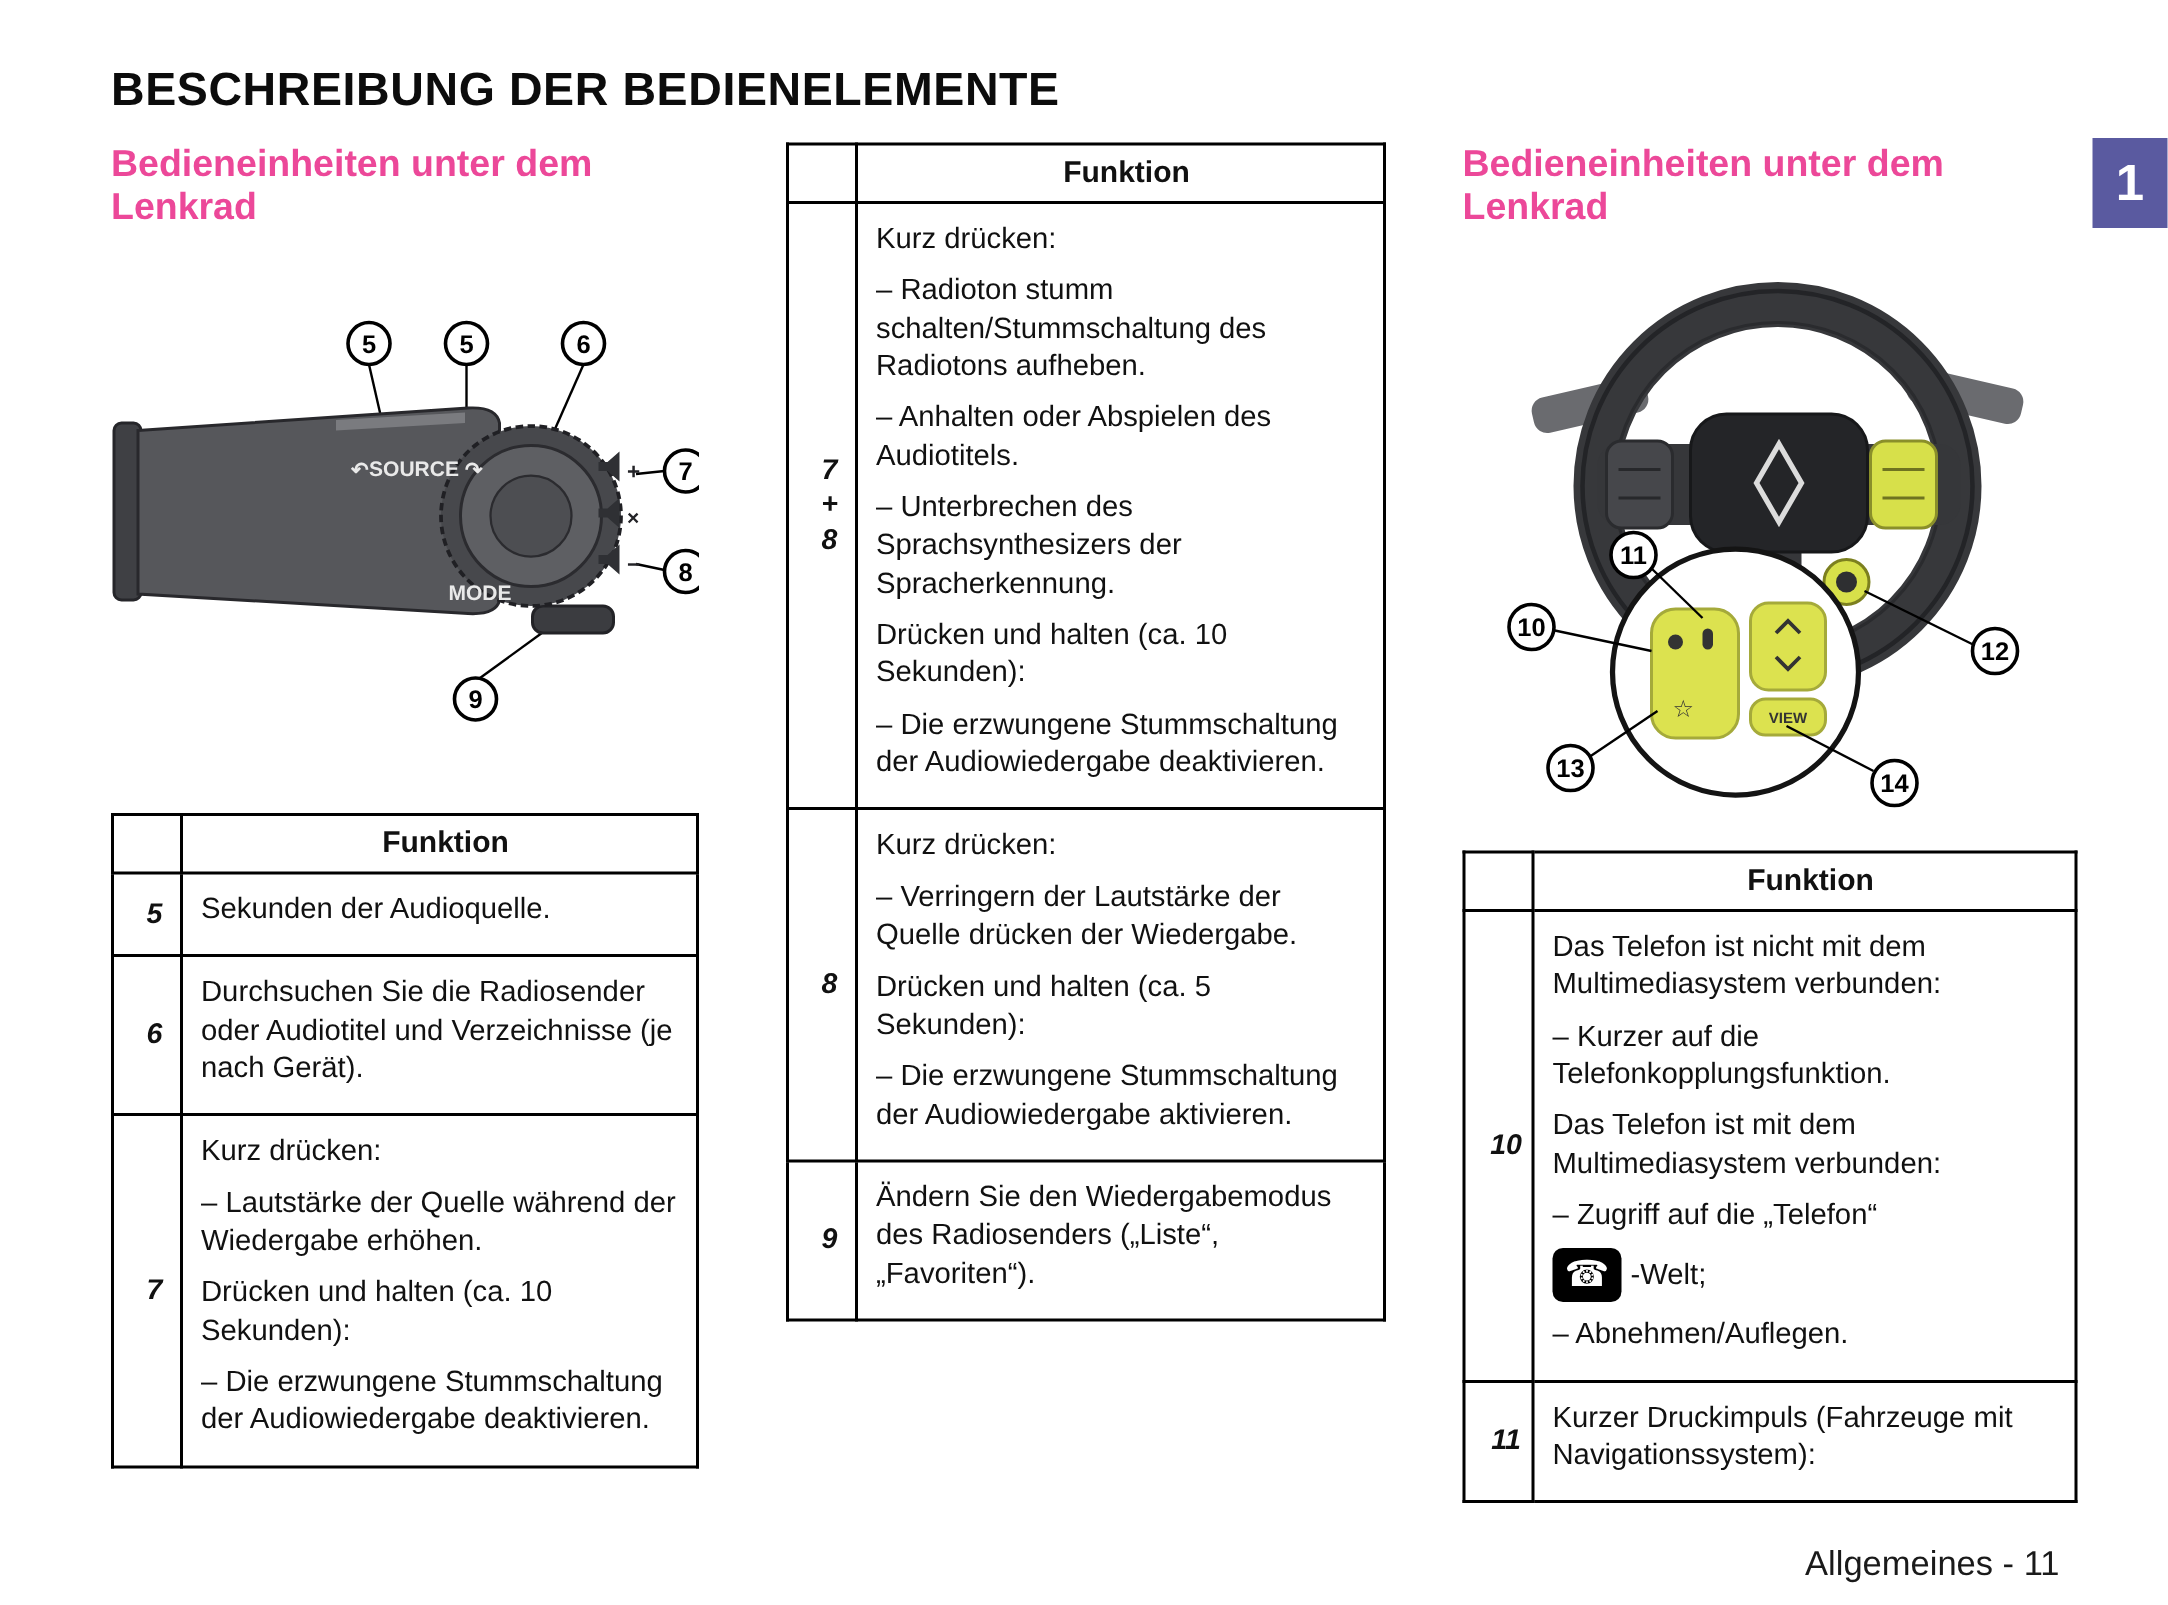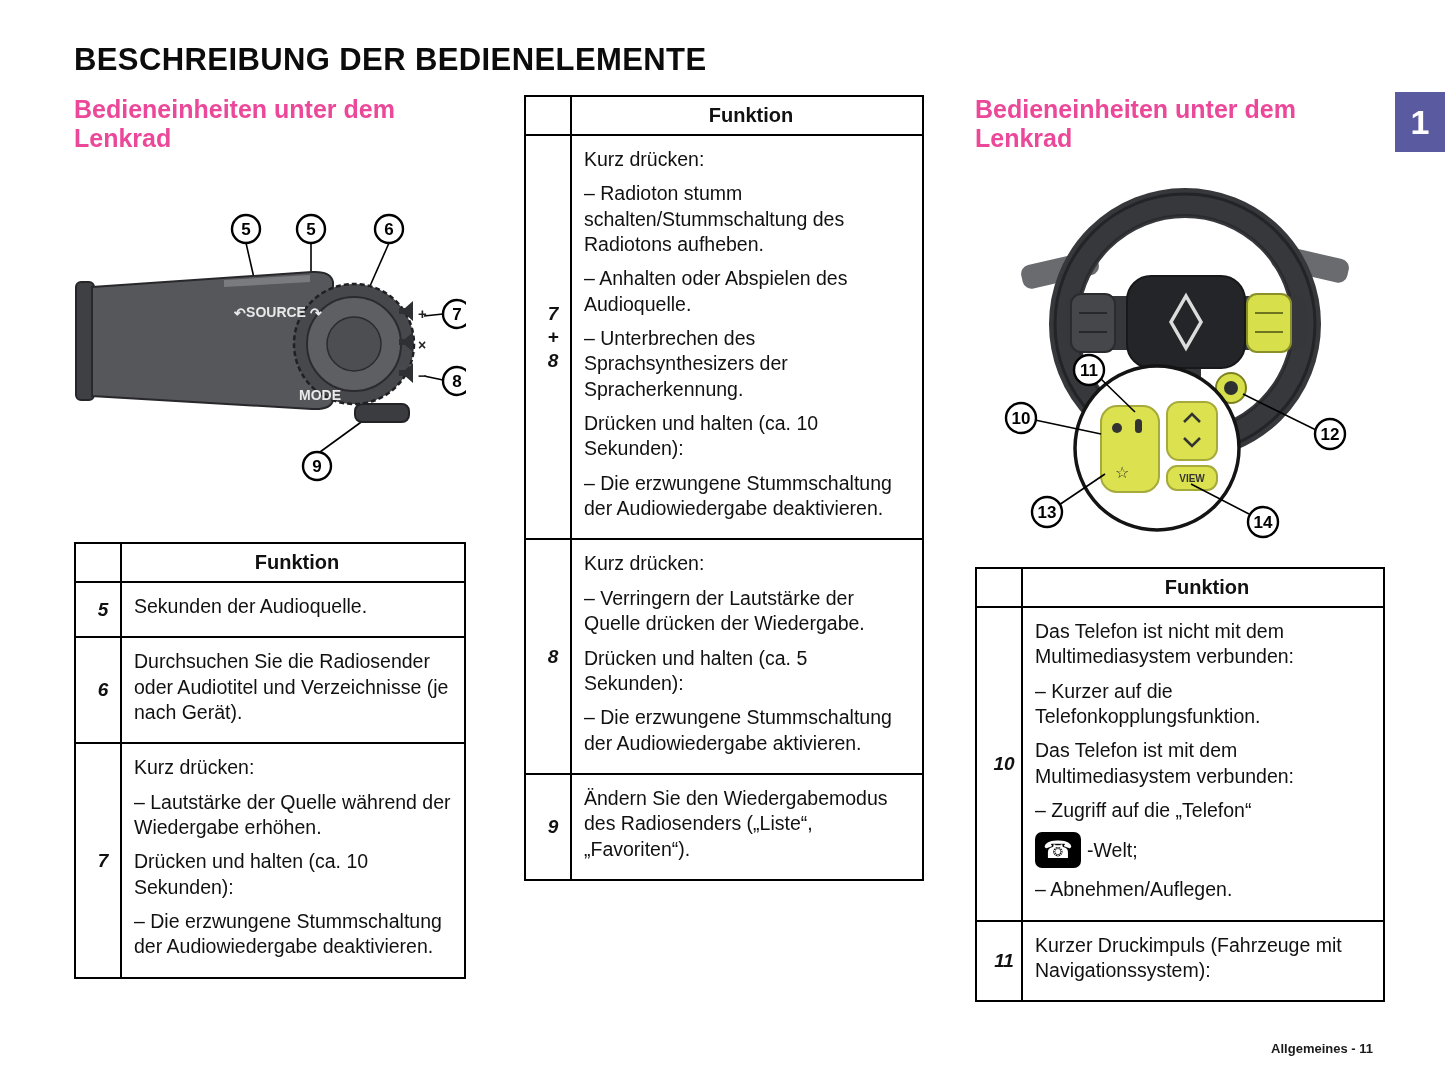--- a/index.html
+++ b/index.html
@@ -17,21 +17,21 @@
     font-size: 31px; font-weight: 800; letter-spacing: .4px; color: #0c0c0c;
   }
   .chapter-tab {
     position: absolute; left: 1395px; top: 92px; width: 50px; height: 60px;
     background: #5a5aa0; color: #fff;
     display: flex; align-items: center; justify-content: center;
     font-size: 34px; font-weight: 700;
   }
   .footer {
     position: absolute; right: 72px; bottom: 14px;
-    font-size: 13px; font-weight: 700; color: #1a1a1a;
+    font-size: 23px; font-weight: 400; color: #1a1a1a;
   }
   .col { position: absolute; top: 95px; }
   .col-left  { left: 74px;  width: 392px; }
   .col-mid   { left: 524px; width: 400px; }
   .col-right { left: 975px; width: 410px; }
   .col-heading {
     margin: 0; font-size: 25px; line-height: 1.14; font-weight: 800; color: #ec4899;
   }
   .illus { display: block; margin: 14px 0 16px 0; }
   svg text { font-family: "Liberation Sans", sans-serif; }
@@ -184,21 +184,21 @@
       </tr>
     </thead>
     <tbody>
       <tr>
         <td class="num">7
 +
 8</td>
         <td class="fn-cell">
           <p>Kurz drücken:</p>
           <p>– Radioton stumm schalten/Stummschaltung des Radiotons aufheben.</p>
-          <p>– Anhalten oder Abspielen des Audioquelle.</p>
+          <p>– Anhalten oder Abspielen des Audiotitels.</p>
           <p>– Unterbrechen des Sprachsynthesizers der Spracherkennung.</p>
           <p>Drücken und halten (ca. 10 Sekunden):</p>
           <p>– Die erzwungene Stummschaltung der Audiowiedergabe deaktivieren.</p>
         </td>
       </tr>
       <tr>
         <td class="num">8</td>
         <td class="fn-cell">
           <p>Kurz drücken:</p>
           <p>– Verringern der Lautstärke der Quelle drücken der Wiedergabe.</p>

